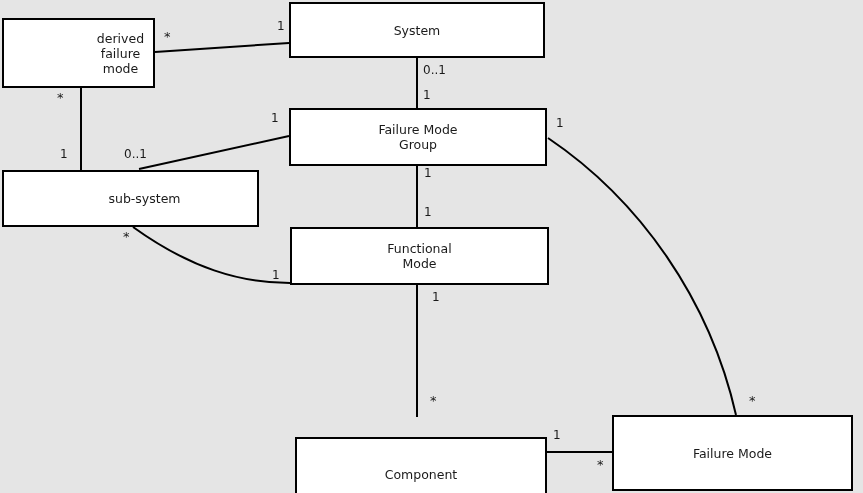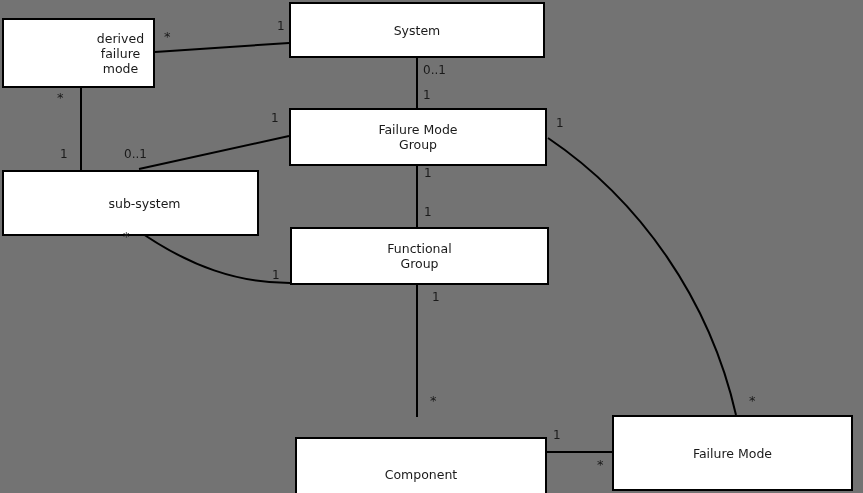--- a/index.html
+++ b/index.html
@@ -7,21 +7,21 @@
     padding: 0;
     background: #ffffff;
   }
   body {
     font-family: "DejaVu Sans", sans-serif;
   }
   #diagram-canvas {
     position: relative;
     width: 863px;
     height: 493px;
-    background: #737373;
+    background: #e5e5e5;
     overflow: hidden;
   }
   #edge-layer {
     position: absolute;
     left: 0;
     top: 0;
     width: 863px;
     height: 493px;
   }
   .uml-class {
@@ -97,27 +97,27 @@
 
   <div class="uml-class" style="left:289px; top:2px; width:256px; height:56px;">
     <div class="uml-class-name">System</div>
   </div>
 
   <div class="uml-class" style="left:289px; top:108px; width:258px; height:58px;">
     <div class="uml-class-name">Failure Mode
 Group</div>
   </div>
 
-  <div class="uml-class label-right-sm" style="left:2px; top:170px; width:257px; height:66px;">
+  <div class="uml-class label-right-sm" style="left:2px; top:170px; width:257px; height:57px;">
     <div class="uml-class-name">sub-system</div>
   </div>
 
   <div class="uml-class" style="left:290px; top:227px; width:259px; height:58px;">
     <div class="uml-class-name">Functional
-Group</div>
+Mode</div>
   </div>
 
   <div class="uml-class" style="left:295px; top:417px; width:252px; height:74px;margin-top:20px;">
     <div class="uml-class-name">Component</div>
   </div>
 
   <div class="uml-class" style="left:612px; top:415px; width:241px; height:76px;">
     <div class="uml-class-name">Failure Mode</div>
   </div>
 

